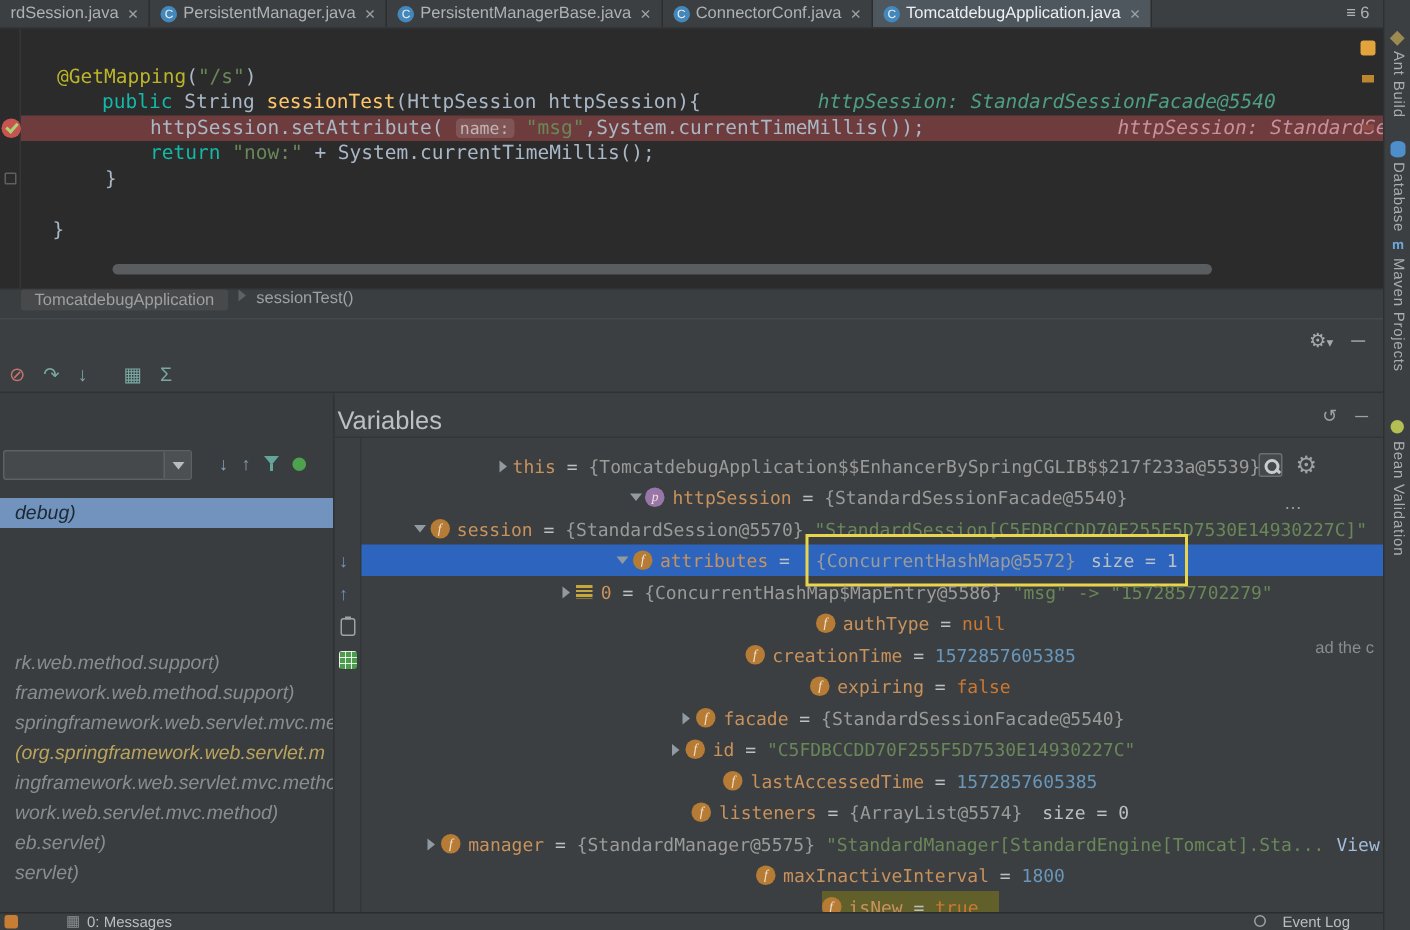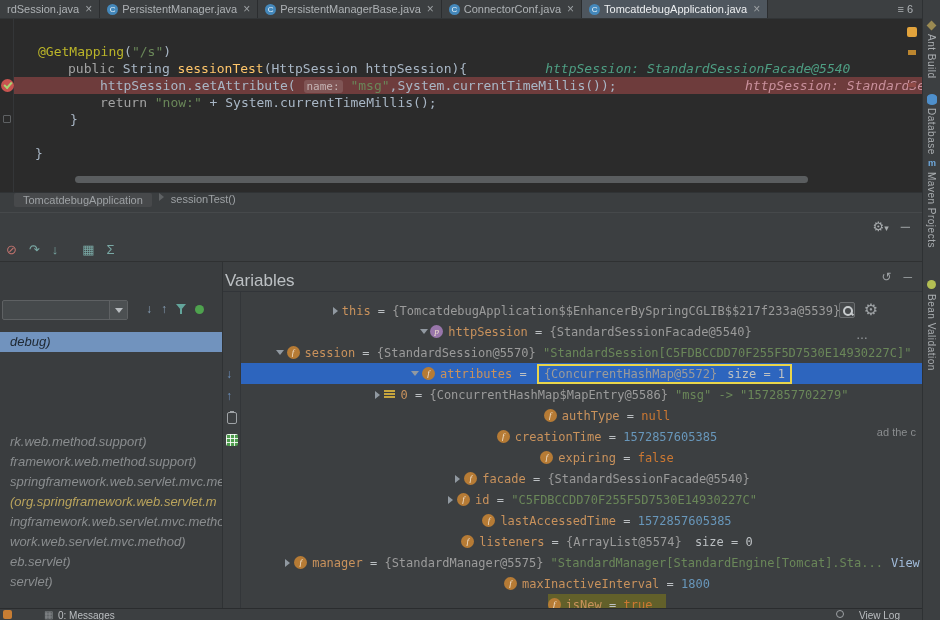--- a/index.html
+++ b/index.html
@@ -24,21 +24,21 @@
             background:#2B2B2B; overflow:hidden; }
   .gutterline { position:absolute; left:13px; top:0; bottom:0; width:1px; background:#343638; }
   .execband { position:absolute; left:14px; right:0; top:58px; height:17px; background:#6E3C3C; }
   .bp { position:absolute; left:1px; top:60px; width:13px; height:13px; background:#C75450; border-radius:50%; }
   .bp::after { content:""; position:absolute; left:3px; top:3px; width:6px; height:3px;
                border-left:2px solid #A8D472; border-bottom:2px solid #A8D472; transform:rotate(-48deg); }
   .fold { position:absolute; left:3px; top:96px; width:8px; height:8px; border:1px solid #5E6163; border-radius:1px; }
   .code { position:absolute; left:30px; top:24px; right:0;
           font-family:"DejaVu Sans Mono",monospace; font-size:13px; color:#A9B7C6; }
   .cl { height:17px; line-height:17px; white-space:pre; position:relative; }
-  .t-kw { color:#a3a3a3; } .t-str { color:#6A8759; } .t-ann { color:#BBB529; }
+  .t-kw { color:#14b8a6; } .t-str { color:#6A8759; } .t-ann { color:#BBB529; }
   .t-fn { color:#FFC66B; } .t-def { color:#A9B7C6; }
   .t-hint { color:#4E9E83; font-style:italic; margin-left:78px; }
   .h3 { position:absolute; left:715px; top:0; color:#C9909C; font-style:italic; white-space:pre; }
   .pchip { background:rgba(255,255,255,.13); color:#C4B4B4; border-radius:3px; padding:0 3px; font-size:11px; }
   .hsb { position:absolute; left:75px; top:157px; width:733px; height:7px; background:#5A5D5F; border-radius:4px; }
   .em1 { position:absolute; right:5px; top:8px;  width:10px; height:10px; background:#E2A33C; border-radius:2px; }
   .em2 { position:absolute; right:6px; top:31px; width:8px; height:5px; background:#BC862F; }
   .em3 { position:absolute; right:6px; top:64px; width:8px; height:4px; background:#8F4A46; }
 
   
@@ -119,21 +119,21 @@
   .tri-d { width:0; height:0; border-top:5px solid #9199A1; border-left:4px solid transparent; border-right:4px solid transparent; }
   .fico { width:13px; height:13px; border-radius:50%; flex:none; margin:0 5px 0 0; color:#F2E3CE;
           font-size:9px; font-style:italic; line-height:13px; text-align:center;
           font-family:"Liberation Serif",serif; }
   .f-f { background:#B67B35; } .f-p { background:#9876AA; }
   .eico { width:11px; height:9px; flex:none; margin-right:6px;
           background:repeating-linear-gradient(to bottom,#C7A63E 0 2px, rgba(0,0,0,0) 2px 3px); }
   .vn { color:#C9925C; } .vr { color:#9B9B9B; } .vs { color:#6A8759; }
   .vnum { color:#6897BB; } .vkw { color:#CC7832; } .veq { color:#BCC0C3; }
   .vsz { color:#BCC0C3; margin-left:10px; } .vlink { color:#A2BCDB; margin-left:8px; }
-  .ybox { display:inline-flex; align-items:center; border:2px solid #E9D54B; padding:0 5px; height:20px; margin-left:3px; }
+  .ybox { display:inline-flex; align-items:center; border:2px solid #E9D54B; padding:0 5px; height:35px; margin-left:3px; }
   .chg { display:inline-flex; align-items:center; background:#62602A; padding-right:14px; height:21px; }
 
   
   .status { position:absolute; left:0; top:608px; width:922px; height:12px; background:#3C3F41;
             border-top:1px solid #2A2C2E; font-size:10px; line-height:11px; color:#BBBEC1; }
   .warn-ic { position:absolute; left:3px; top:1px; width:9px; height:9px; background:#C77D33; border-radius:2px; }
   .msg-ic { position:absolute; left:44px; top:0px; color:#8C9093; font-size:10px; }
   .msg-txt { position:absolute; left:58px; top:1px; }
   .elog-ic { position:absolute; right:78px; top:1px; width:8px; height:8px; border:1px solid #9DA1A4; border-radius:50%; }
   .elog-txt { position:absolute; right:22px; top:1px; }
@@ -375,21 +375,21 @@
         </div>
       </div>
     </div>
   </div>
 
   <div class="status">
     <span class="warn-ic"></span>
     <span class="msg-ic">▦</span>
     <span class="msg-txt">0: Messages</span>
     <span class="elog-ic"></span>
-    <span class="elog-txt">View Log</span>
+    <span class="elog-txt">Event Log</span>
   </div>
 
   <div class="rbar">
     <span class="ant-ic"></span>
     <span class="rlabel" style="top:34px">Ant Build</span>
     <span class="db-ic"></span>
     <span class="rlabel" style="top:108px">Database</span>
     <span class="mvn-ic">m</span>
     <span class="rlabel" style="top:172px">Maven Projects</span>
     <span class="bean-ic"></span>

